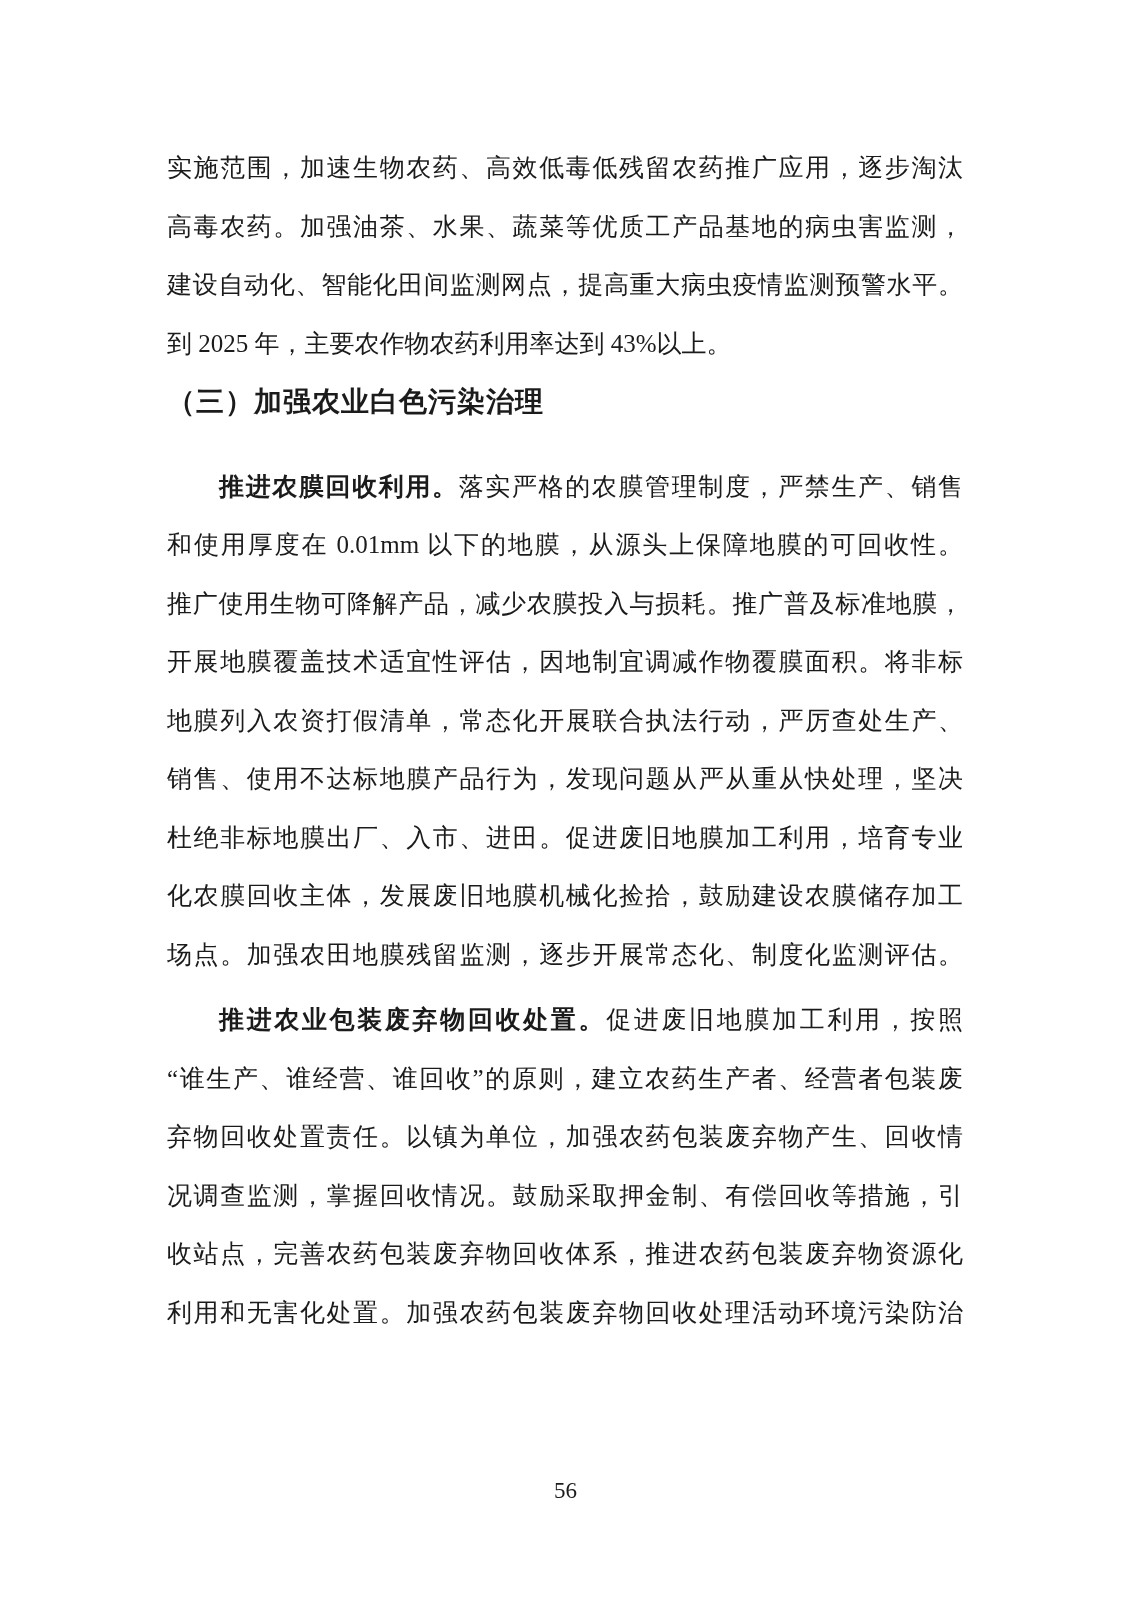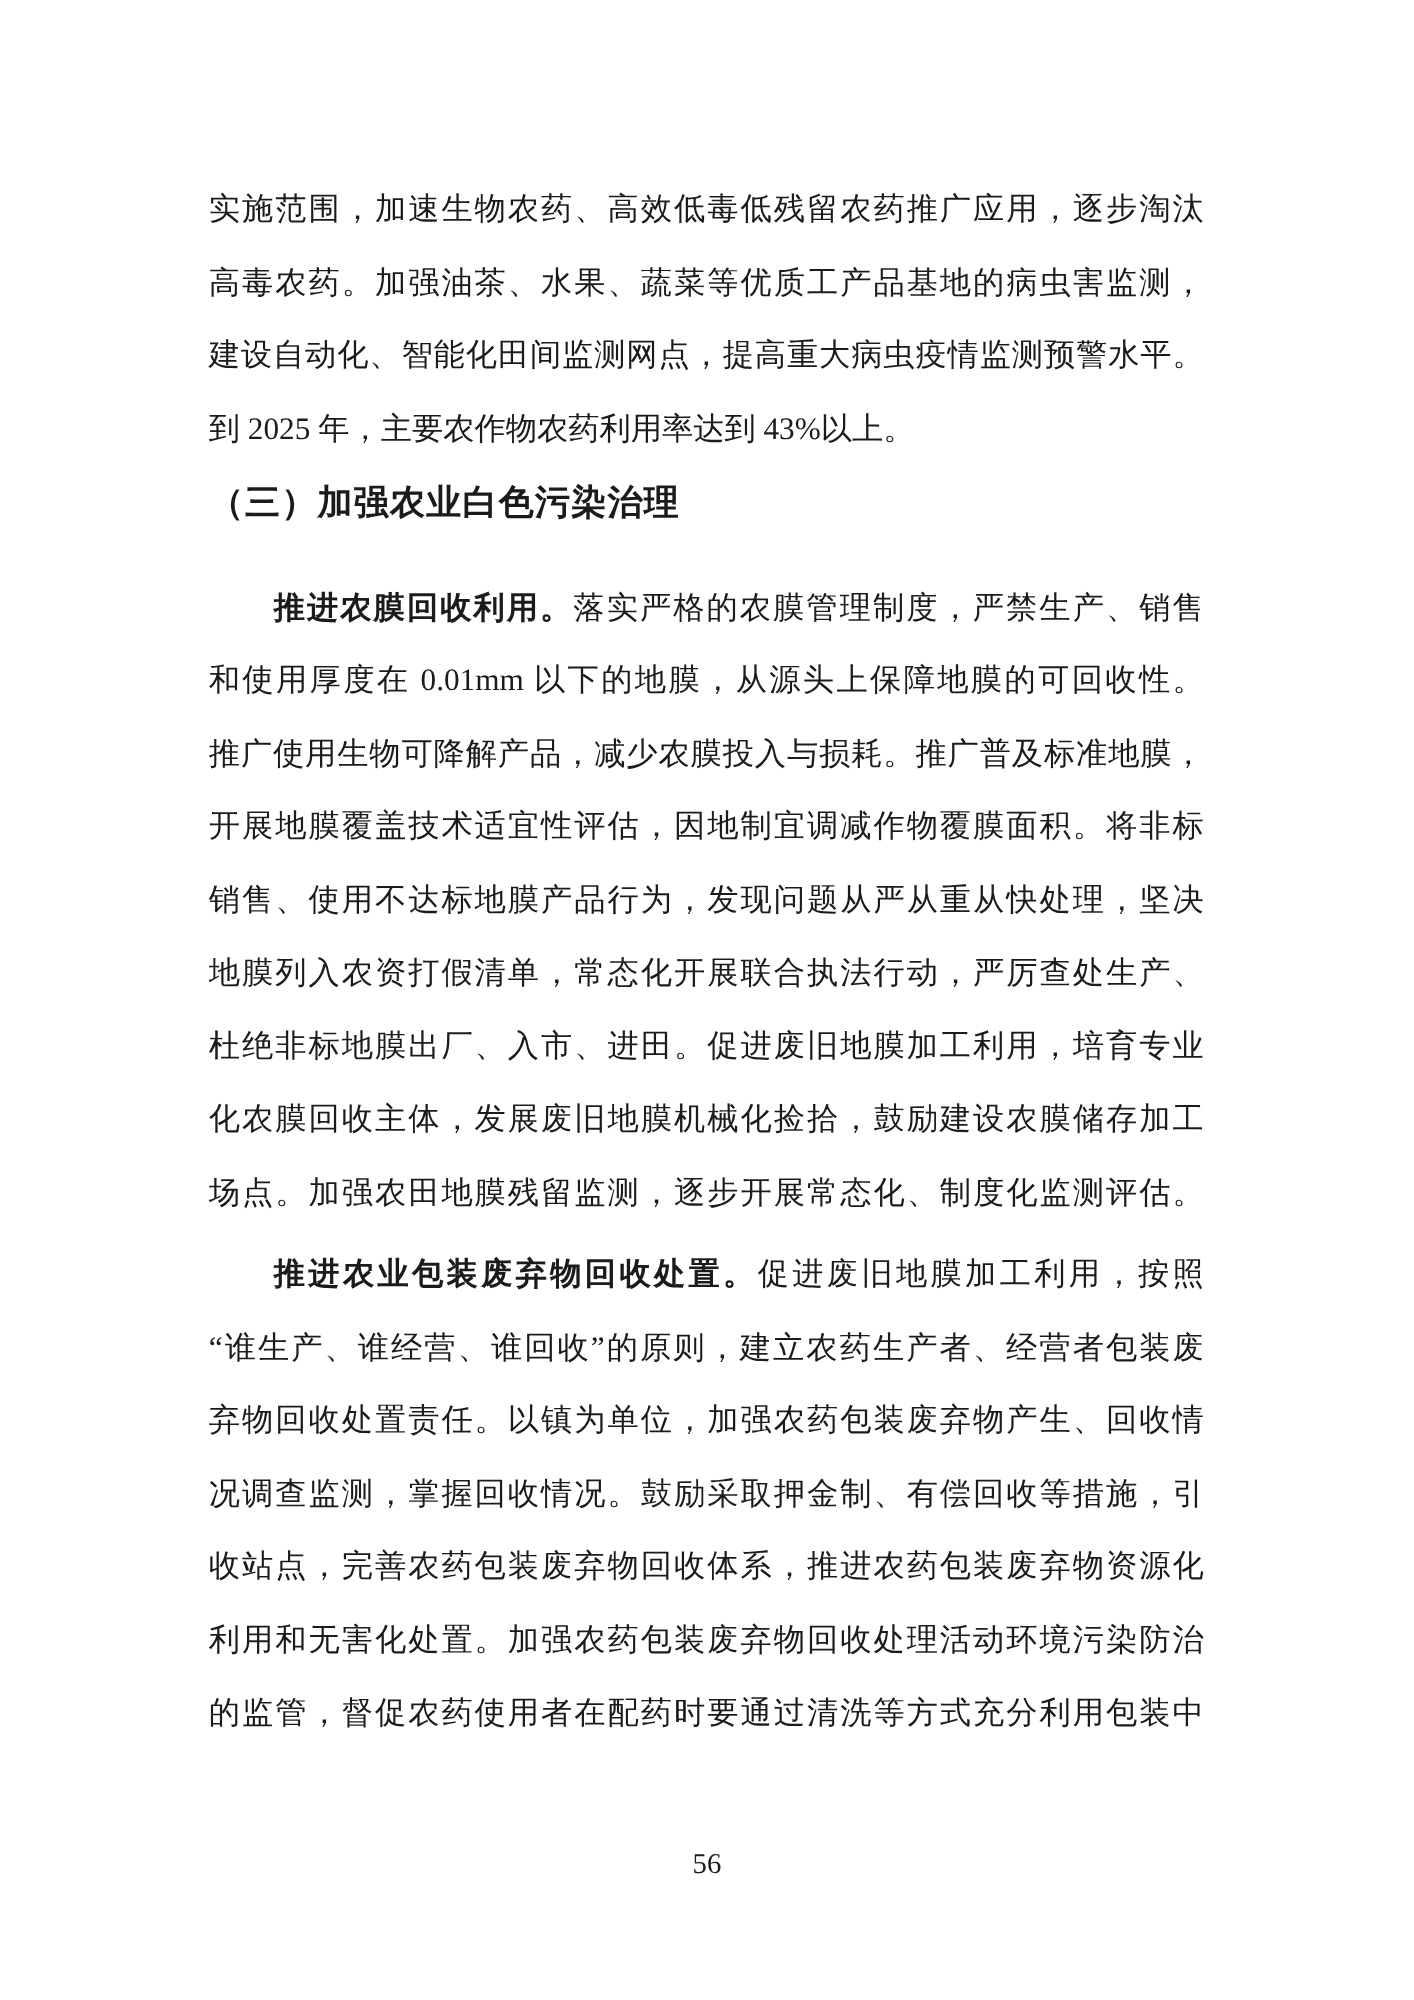--- a/index.html
+++ b/index.html
@@ -89,37 +89,36 @@
 
     <h2 class="heading">（三）加强农业白色污染治理</h2>
 
     <section>
       <div class="line indent">
         <span class="lead">推进农膜回收利用。</span><span>落实严格的农膜管理制度，严禁生产、销售</span>
       </div>
       <div class="line">和使用厚度在 0.01mm 以下的地膜，从源头上保障地膜的可回收性。</div>
       <div class="line">推广使用生物可降解产品，减少农膜投入与损耗。推广普及标准地膜，</div>
       <div class="line">开展地膜覆盖技术适宜性评估，因地制宜调减作物覆膜面积。将非标</div>
+      <div class="line">地膜列入农资打假清单，常态化开展联合执法行动，严厉查处生产、</div>
       <div class="line">销售、使用不达标地膜产品行为，发现问题从严从重从快处理，坚决</div>
-      <div class="line">地膜列入农资打假清单，常态化开展联合执法行动，严厉查处生产、</div>
       <div class="line">杜绝非标地膜出厂、入市、进田。促进废旧地膜加工利用，培育专业</div>
       <div class="line">化农膜回收主体，发展废旧地膜机械化捡拾，鼓励建设农膜储存加工</div>
       <div class="line">场点。加强农田地膜残留监测，逐步开展常态化、制度化监测评估。</div>
     </section>
 
     <section class="para-packaging">
       <div class="line indent">
         <span class="lead">推进农业包装废弃物回收处置。</span><span>促进废旧地膜加工利用，按照</span>
       </div>
       <div class="line">“谁生产、谁经营、谁回收”的原则，建立农药生产者、经营者包装废</div>
       <div class="line">弃物回收处置责任。以镇为单位，加强农药包装废弃物产生、回收情</div>
       <div class="line">况调查监测，掌握回收情况。鼓励采取押金制、有偿回收等措施，引</div>
       <div class="line">收站点，完善农药包装废弃物回收体系，推进农药包装废弃物资源化</div>
       <div class="line">利用和无害化处置。加强农药包装废弃物回收处理活动环境污染防治</div>
-      <div class="line">的监管，督促农药使用者在配药时要通过清洗等方式充分利用包装中</div>
     </section>
 
   </div>
 
   <div class="footer">
     <span class="page-number">56</span>
   </div>
 </div>
 
 </body></html>

